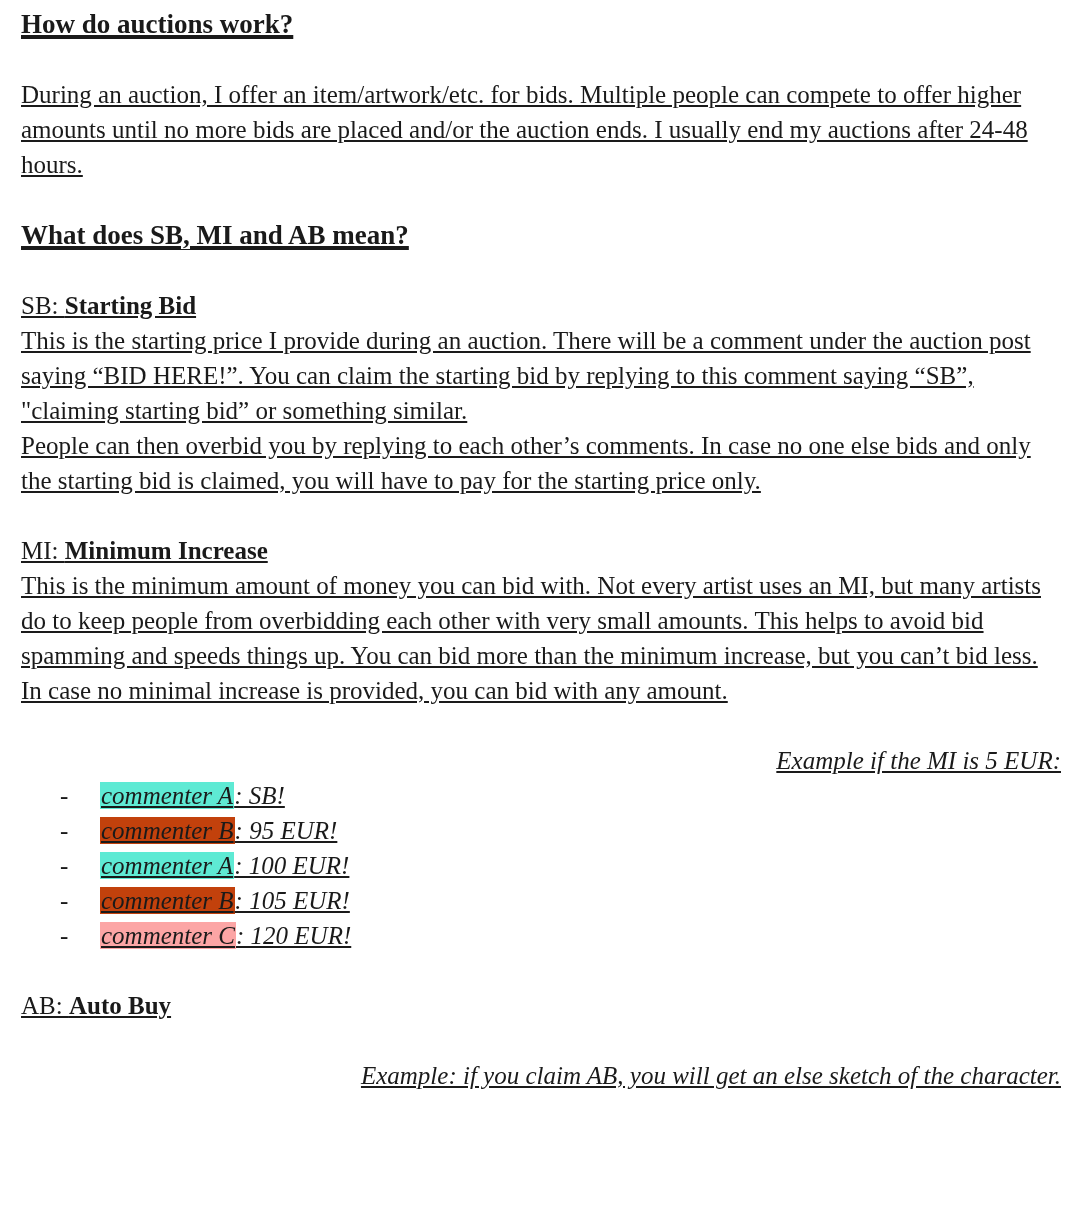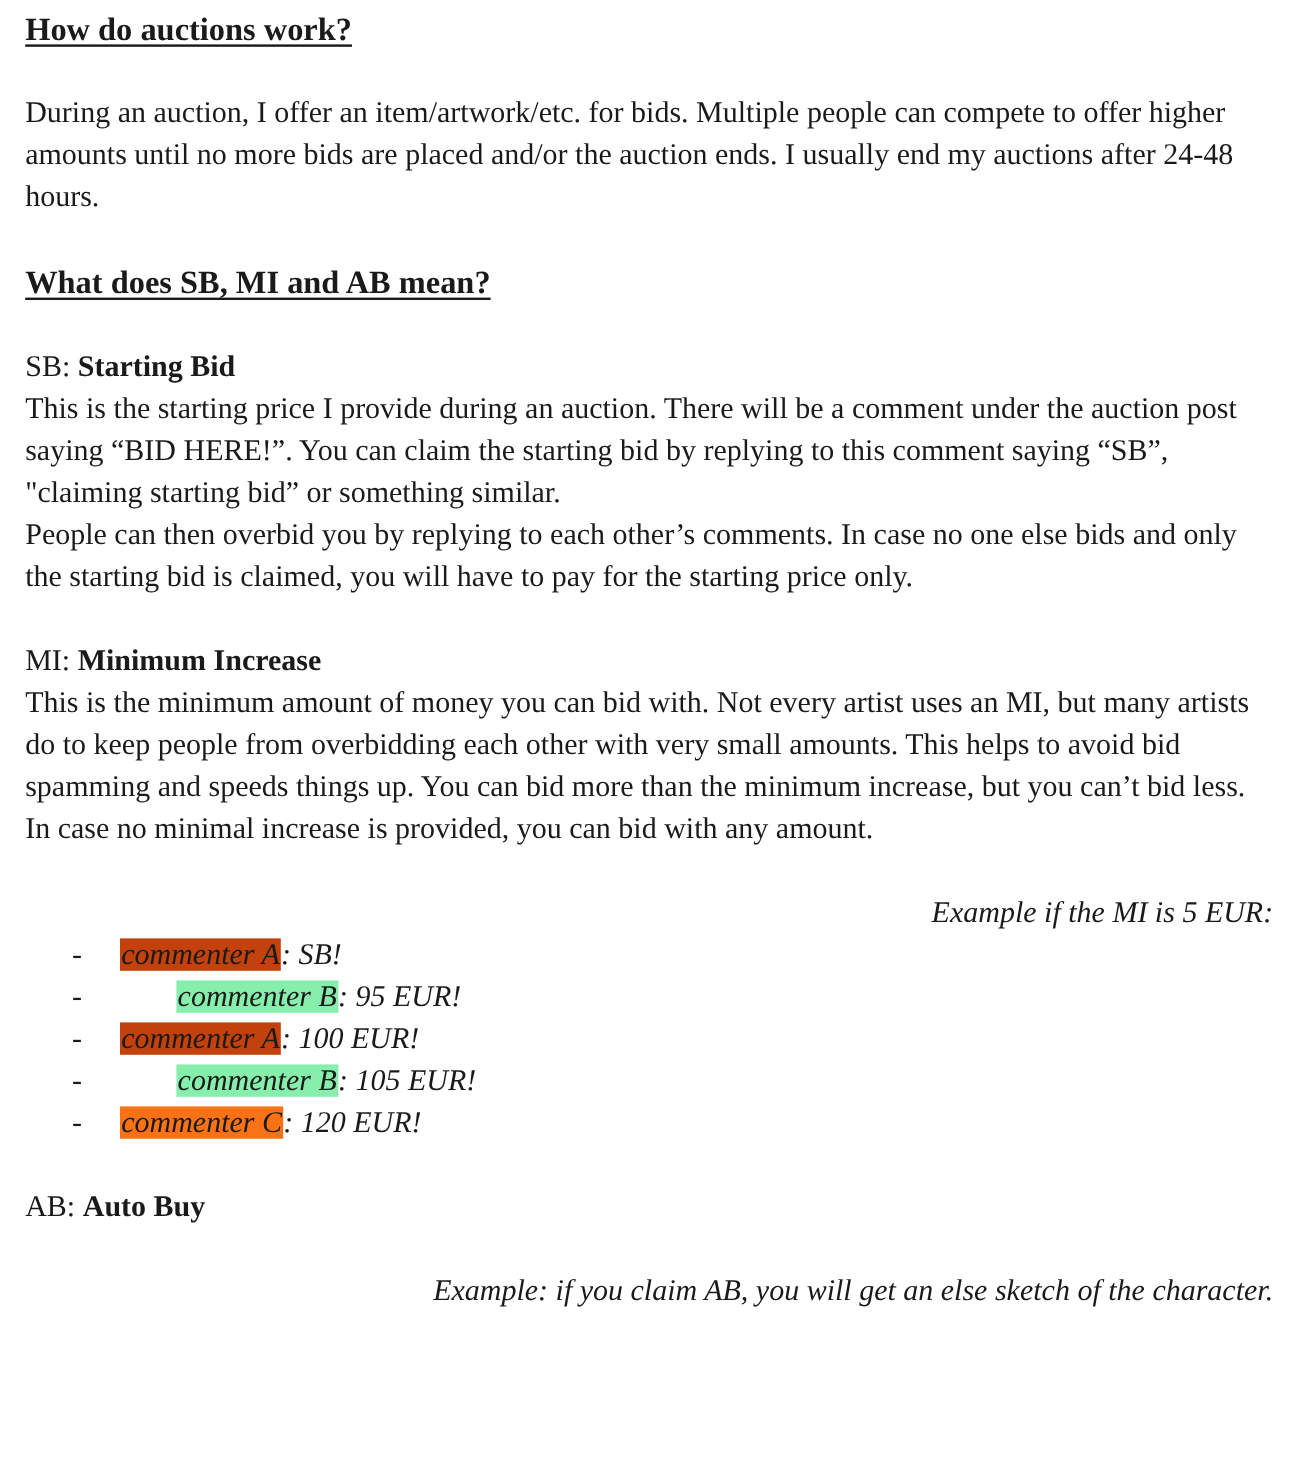--- a/index.html
+++ b/index.html
@@ -3,33 +3,33 @@
 <meta charset="utf-8">
 <style>
   html, body { margin:0; padding:0; background:#ffffff; }
   body {
     width:1080px; height:1216px; overflow:hidden;
     font-family:"Liberation Serif", "DejaVu Serif", serif;
     color:#1a1a1a;
     font-size:25px;
     line-height:35px;
   }
-  .page { position:relative; padding:5px 0 0 21px; width:1040px; }
+  .page { position:relative; padding:5px 0 0 21px; width:1040px;text-decoration:underline; }
   .h { font-size:27px; text-decoration:underline; text-underline-offset:4px; text-decoration-thickness:2px; margin:0; line-height:38px; }
   p { margin:0; }
   .gap { height:35px; }
   .term b { font-weight:bold; }
   .ex { font-style:italic;text-align:right; }
   ul.bids { list-style:none; margin:0; padding:0; }
   ul.bids li { position:relative; padding-left:79px; font-style:italic; }
   ul.bids li .dash { position:absolute; left:39px; font-style:normal; }
   .hl { padding:0 1px; }
-  .hl-a { background:#c2410c; }
-  .hl-b { background:#86efac;margin-left:47px; }
-  .hl-c { background:#f97316; }
+  .hl-a { background:#5eead4; }
+  .hl-b { background:#c2410c; }
+  .hl-c { background:#fca5a5; }
 </style>
 </head>
 <body>
 
 <div class="page">
   <h2 class="h">How do auctions work?</h2>
   <div class="gap" style="height:34px"></div>
   <p>During an auction, I offer an item/artwork/etc. for bids. Multiple people can compete to offer higher amounts until no more bids are placed and/or the auction ends. I usually end my auctions after 24-48 hours.</p>
   <div class="gap" style="height:34px"></div>
   <h2 class="h">What does SB, MI and AB mean?</h2>

